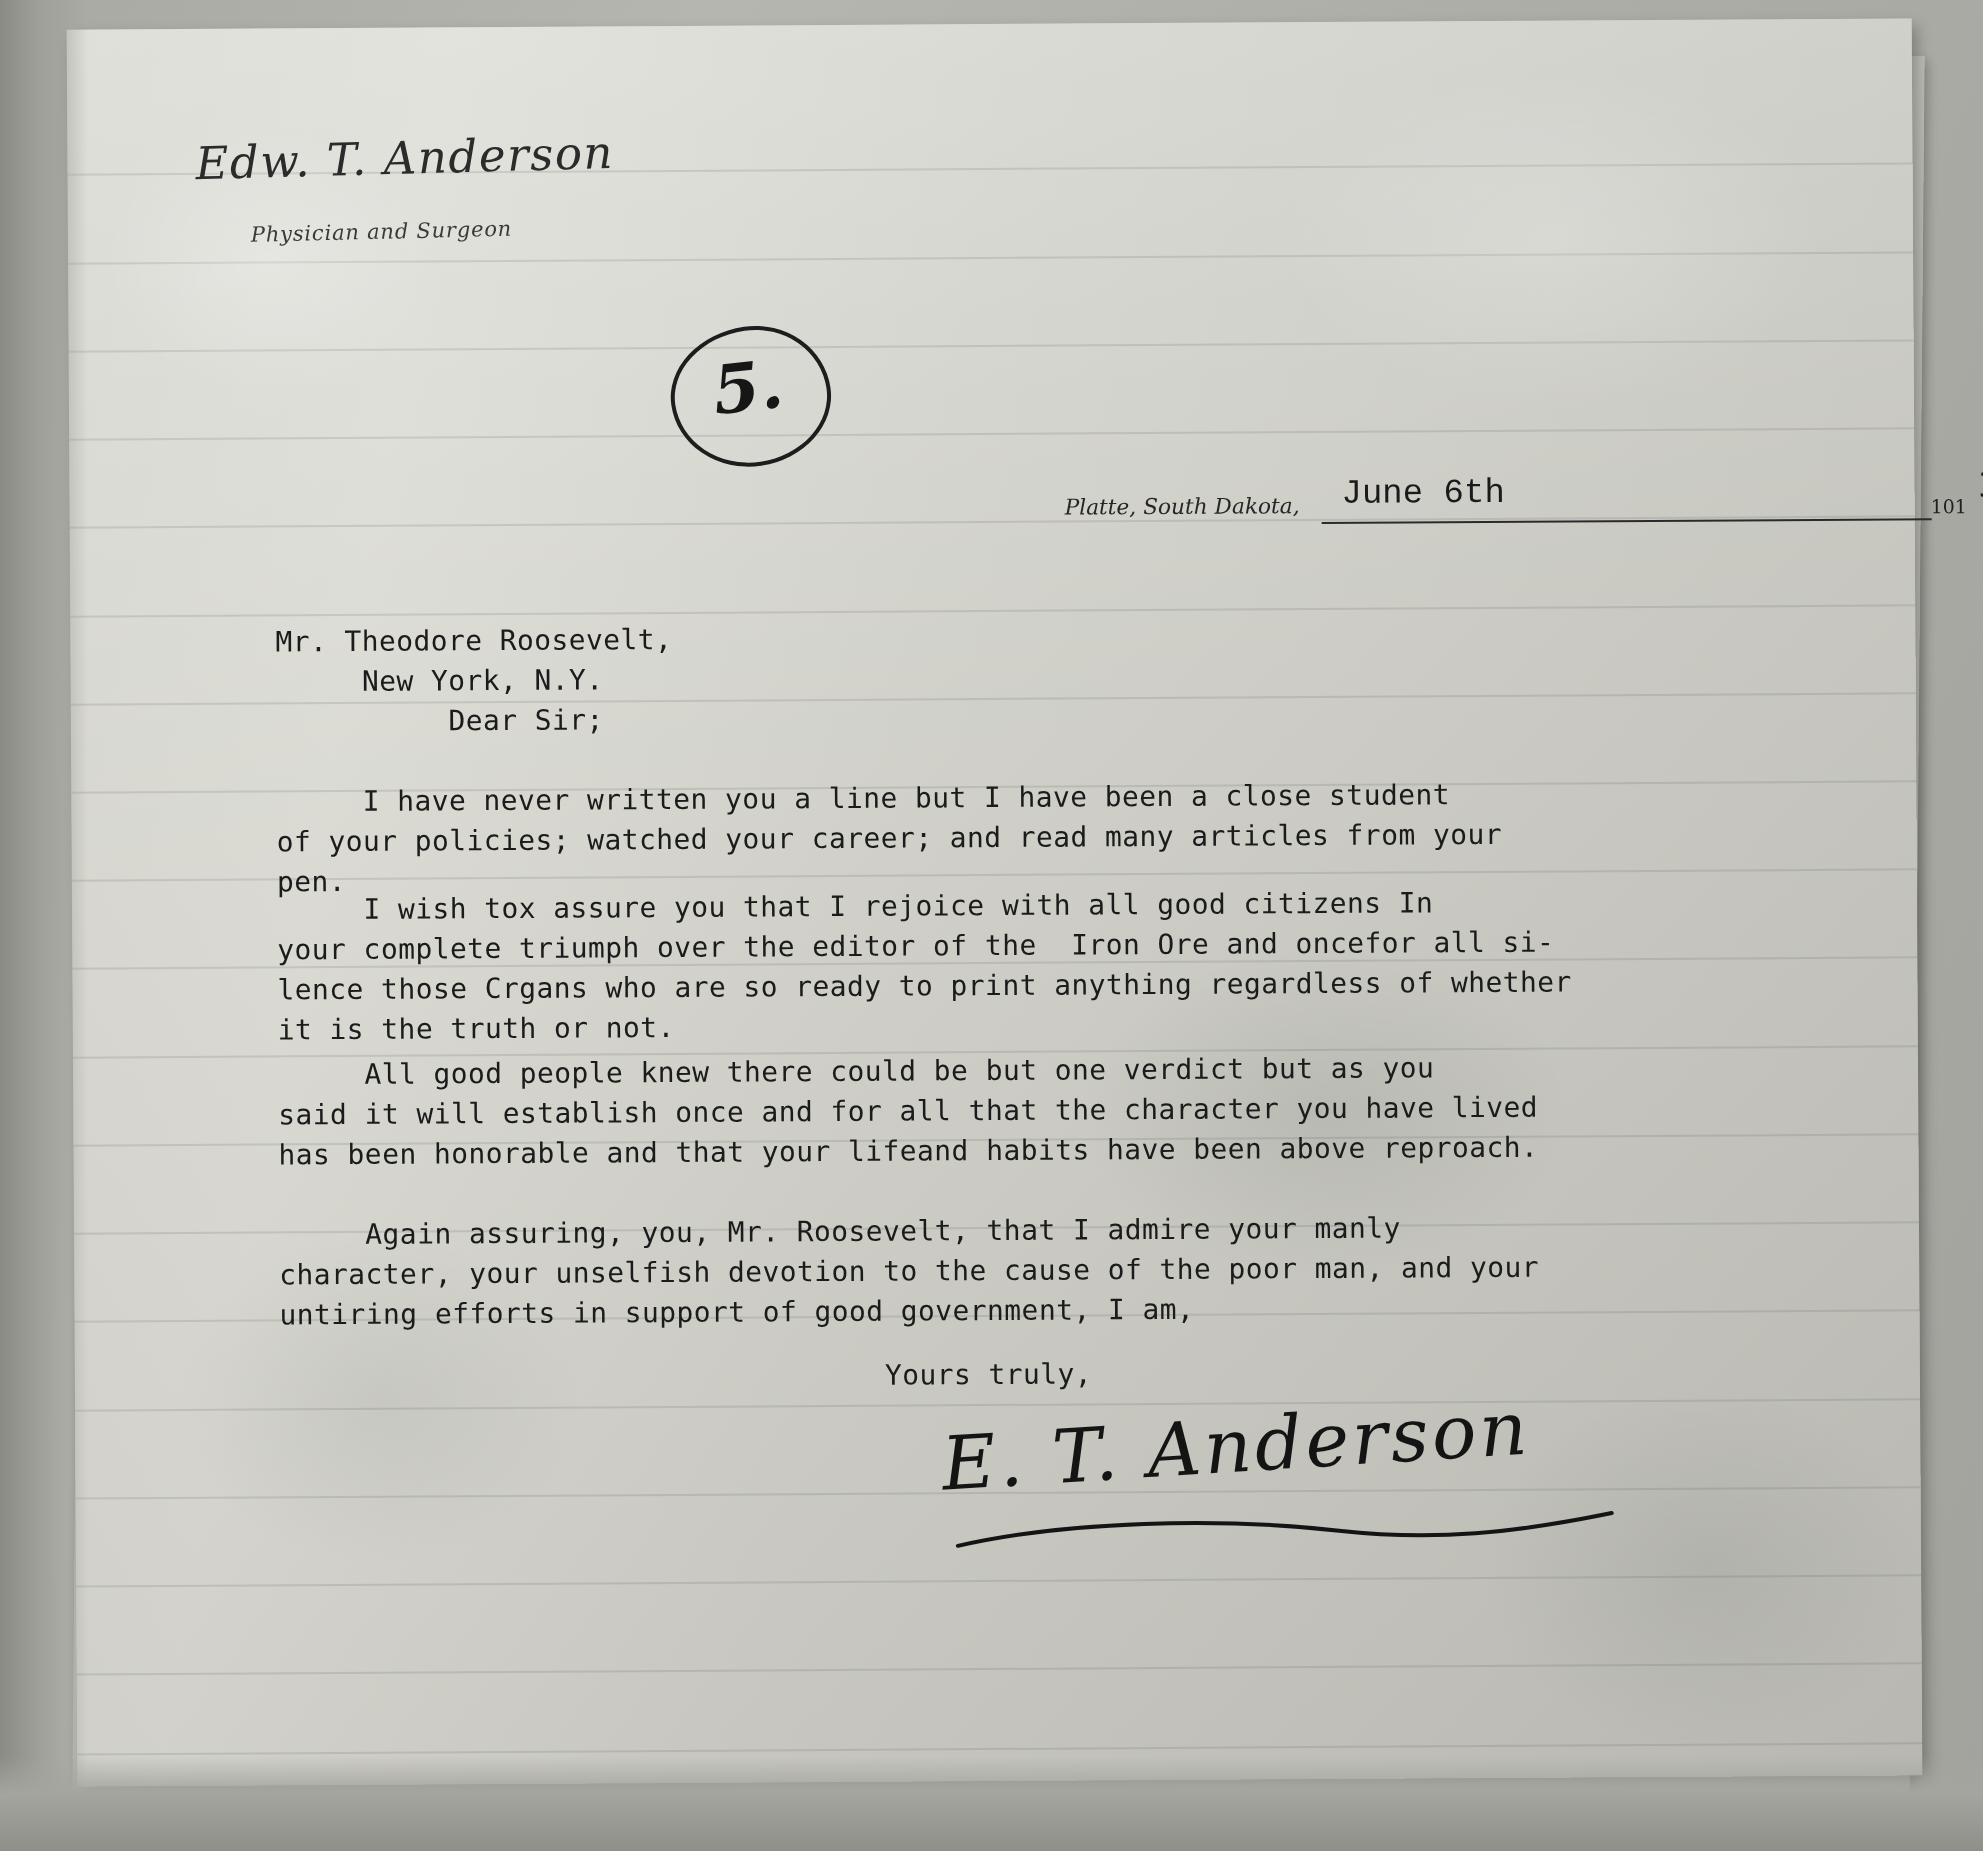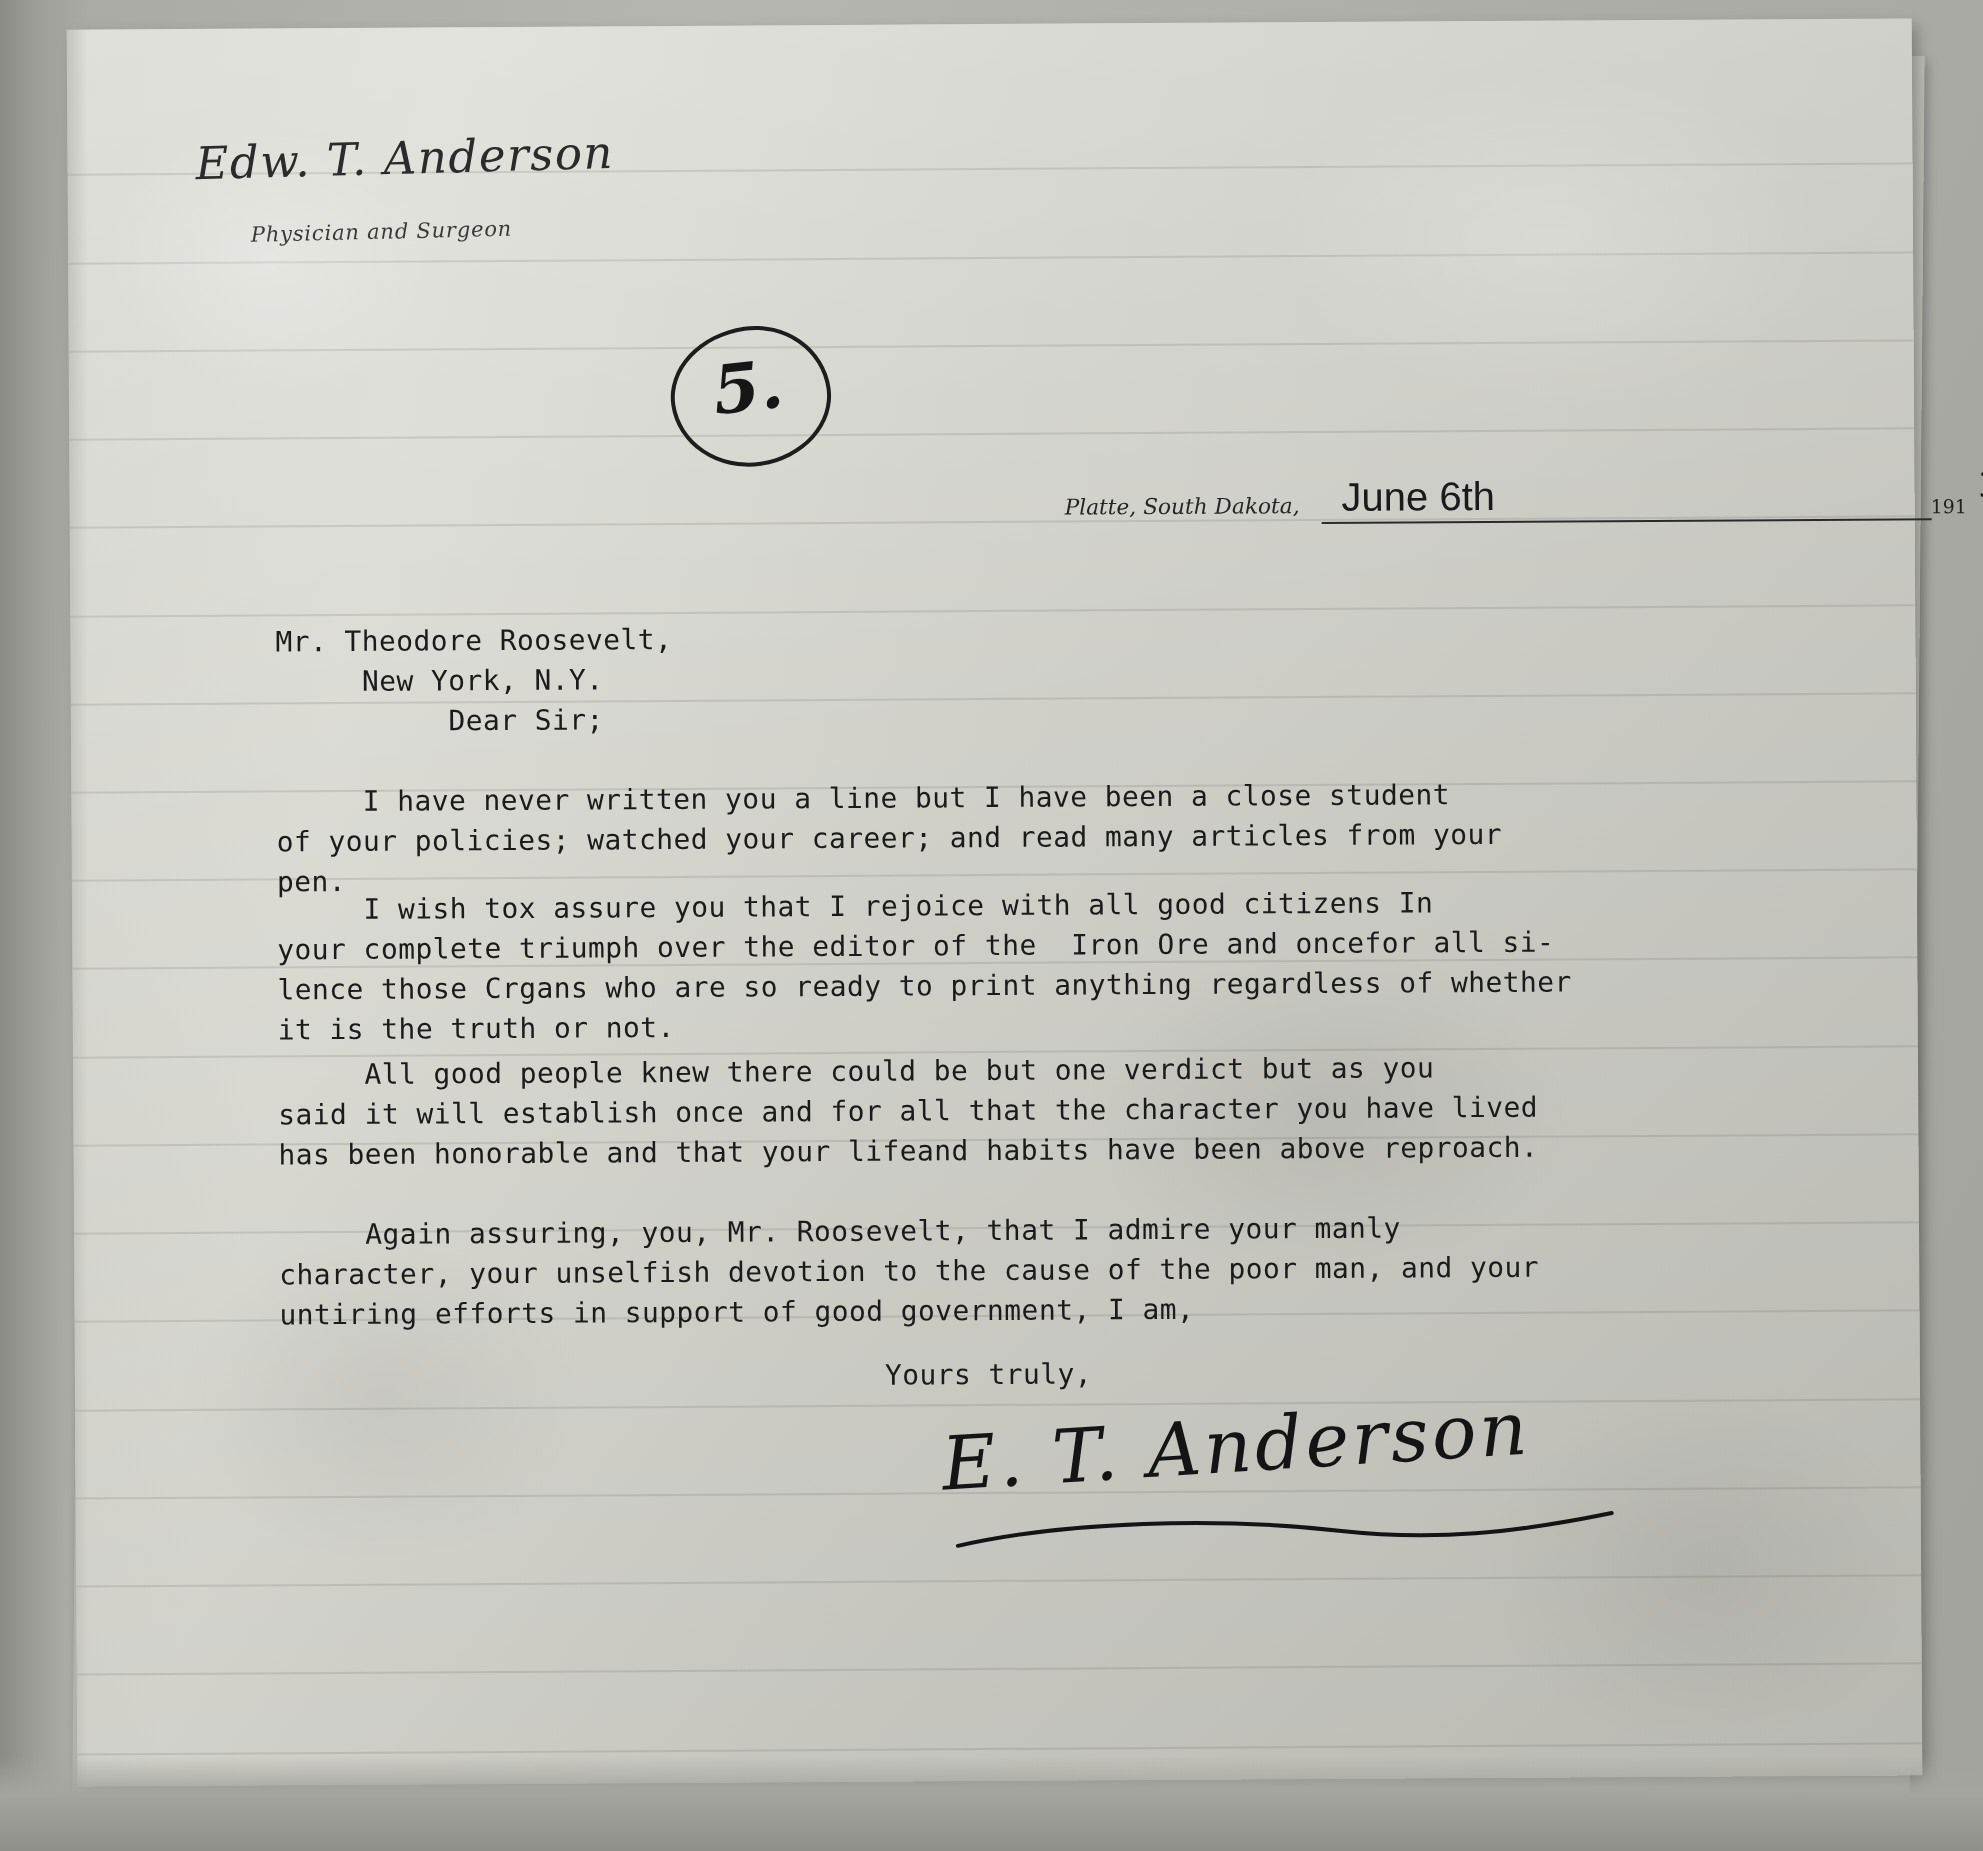--- a/index.html
+++ b/index.html
@@ -131,22 +131,22 @@
     left: 0; top: 17.6px;
     font-family: "DejaVu Serif", serif;
     font-style: italic;
     font-size: 21.7px;
     color: #262626;
     white-space: nowrap;
   }
   #dateline .date {
     position: absolute;
     left: 277px; top: 0px;
-    font-family: Liberation Sans, sans-serif;
-    font-size: 40px;
+    font-family: Liberation Mono, monospace;
+    font-size: 34px;
     color: #1a1a1a;
     white-space: nowrap;
   }
   #dateline .underline {
     position: absolute;
     left: 257px; top: 47px;
     width: 610px;
     height: 2.4px;
     background: #2a2a2a;
   }
@@ -262,21 +262,21 @@
 
     <div id="circle-num">
       <div class="ring"></div>
       <div class="num">5.</div>
     </div>
 
     <div id="dateline">
       <div class="place">Platte, South Dakota,</div>
       <div class="date">June 6th</div>
       <div class="underline"></div>
-      <div class="year">191</div>
+      <div class="year">101</div>
       <div class="yeardigit">3</div>
     </div>
 
     <div id="addr" class="typed">Mr. Theodore Roosevelt,
      New York, N.Y.
           Dear Sir;</div>
 
     <div id="body-1" class="typed">     I have never written you a line but I have been a close student
 of your policies; watched your career; and read many articles from your
 pen.</div>

